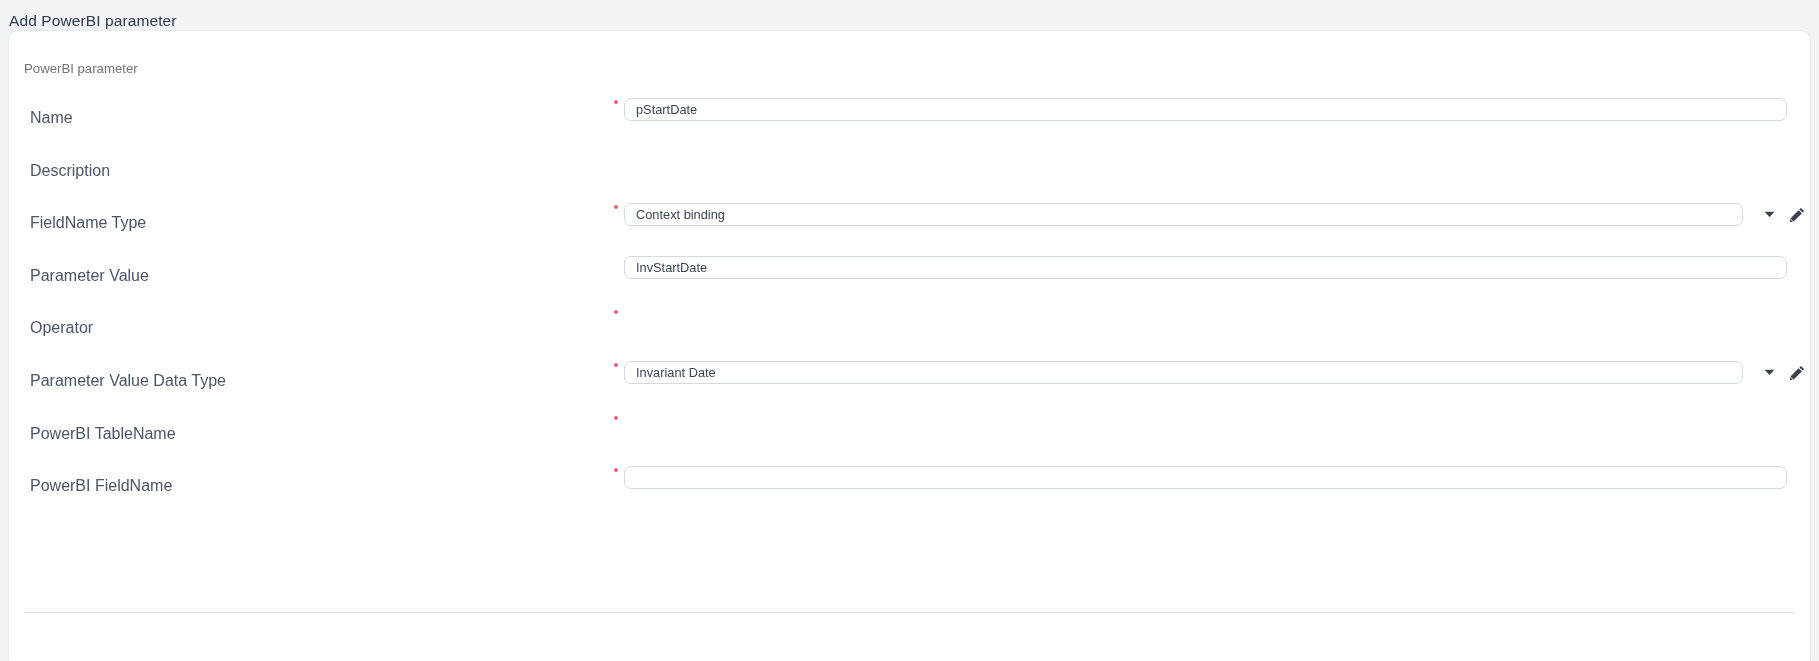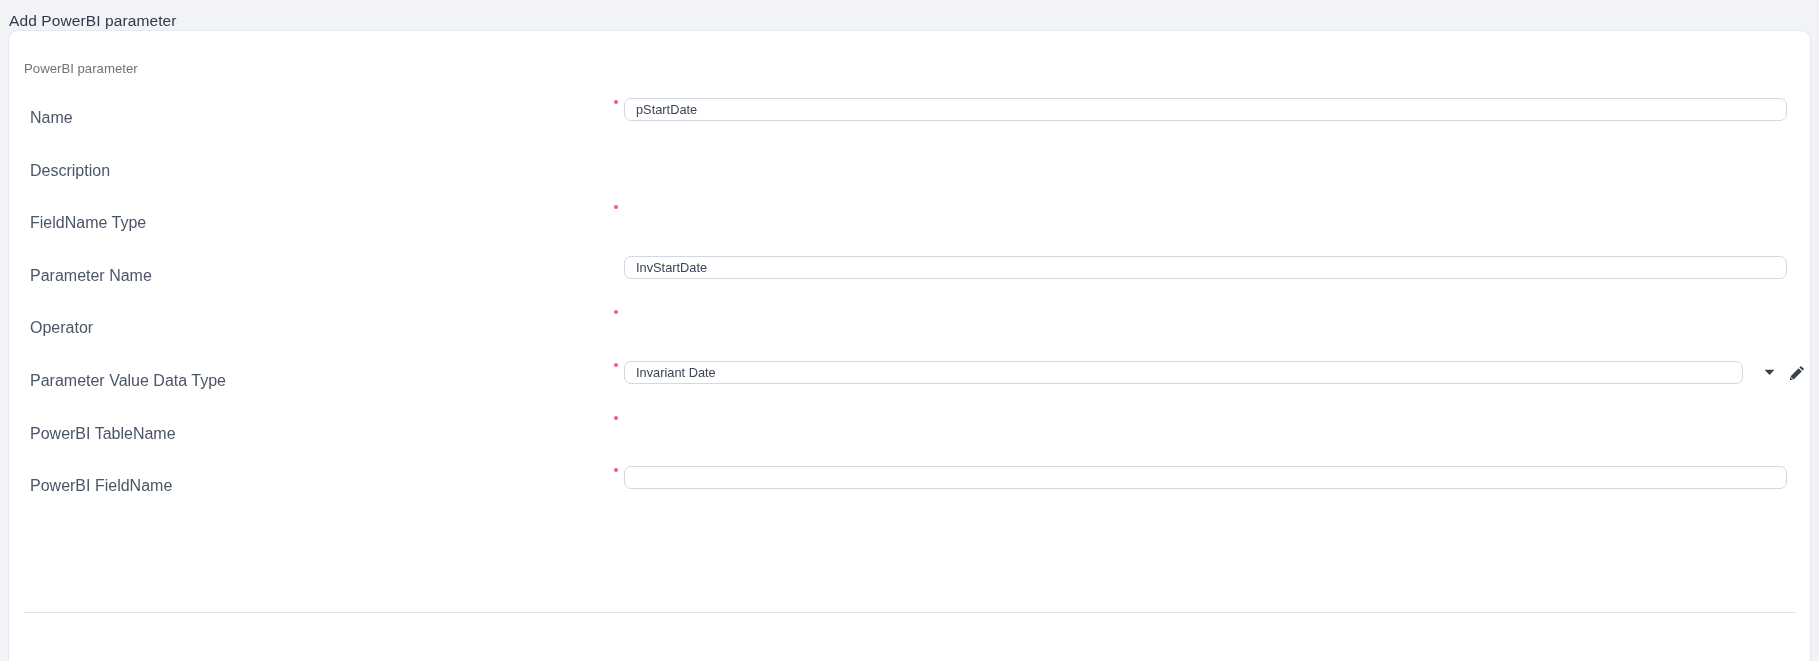--- a/index.html
+++ b/index.html
@@ -185,44 +185,55 @@
           <div class="field-label">Name</div>
           <span class="req-dot"></span>
           <div class="control-wrap" style="width: 1163px;"><input type="text" readonly="" class="text-input w-full" value="pStartDate" placeholder="" style=""></div>
         </div>
         <div class="form-row" style="top: 119.6px;">
           <div class="field-label">Description</div>
         </div>
         <div class="form-row" style="top: 172.2px;">
           <div class="field-label">FieldName Type</div>
           <span class="req-dot"></span>
-        </div>
-        <div class="form-row" style="top: 224.8px;">
-          <div class="field-label">Parameter Name</div>
-          <div class="control-wrap" style="width: 1163px;"><input type="text" readonly="" class="text-input w-full" value="InvStartDate" placeholder="" style=""></div>
-        </div>
-        <div class="form-row" style="top: 277.4px; padding-left: 11px;">
-          <div class="field-label">Operator</div>
-          <span class="req-dot"></span>
-        </div>
-        <div class="form-row" style="top: 330px;">
-          <div class="field-label">Parameter Value Data Type</div>
-          <span class="req-dot"></span>
-          <div class="control-wrap" style="width: 1185px;"><input type="text" readonly="" class="text-input w-short" value="Invariant Date" placeholder="" style=""><div class="caret-btn">
+          <div class="control-wrap" style="width: 1185px;"><input type="text" readonly="" class="text-input w-short" value="Context binding" placeholder="" style=""><div class="caret-btn">
               <svg width="11" height="7" viewBox="0 0 11 7" aria-hidden="true">
                 <path d="M0.6 0.8 L5.5 6.0 L10.4 0.8 Z" fill="#39414f"></path>
               </svg>
             </div><div class="edit-btn">
               <svg width="15" height="15" viewBox="0 0 15 15" aria-hidden="true">
                 <path d="M10.9 0.9 L14.1 4.1 L12.6 5.6 L9.4 2.4 Z" fill="#39414f"></path>
                 <path d="M8.6 3.2 L11.8 6.4 L3.6 14.6 L0.4 11.4 Z" fill="#39414f"></path>
                 <path d="M0.1 12.1 L2.9 14.9 L0.0 15.0 Z" fill="#39414f"></path>
               </svg>
             </div></div>
         </div>
+        <div class="form-row" style="top: 224.8px;">
+          <div class="field-label">Parameter Value</div>
+          <div class="control-wrap" style="width: 1163px;"><input type="text" readonly="" class="text-input w-full" value="InvStartDate" placeholder="" style=""></div>
+        </div>
+        <div class="form-row" style="top: 277.4px; padding-left: 11px;">
+          <div class="field-label">Operator</div>
+          <span class="req-dot"></span>
+        </div>
+        <div class="form-row" style="top: 330px;">
+          <div class="field-label">Parameter Value Data Type</div>
+          <span class="req-dot"></span>
+          <div class="control-wrap" style="width: 1185px;"><input type="text" readonly="" class="text-input w-short" value="Invariant Date" placeholder="" style=""><div class="caret-btn">
+              <svg width="11" height="7" viewBox="0 0 11 7" aria-hidden="true">
+                <path d="M0.6 0.8 L5.5 6.0 L10.4 0.8 Z" fill="#39414f"></path>
+              </svg>
+            </div><div class="edit-btn">
+              <svg width="15" height="15" viewBox="0 0 15 15" aria-hidden="true">
+                <path d="M10.9 0.9 L14.1 4.1 L12.6 5.6 L9.4 2.4 Z" fill="#39414f"></path>
+                <path d="M8.6 3.2 L11.8 6.4 L3.6 14.6 L0.4 11.4 Z" fill="#39414f"></path>
+                <path d="M0.1 12.1 L2.9 14.9 L0.0 15.0 Z" fill="#39414f"></path>
+              </svg>
+            </div></div>
+        </div>
         <div class="form-row" style="top: 382.6px;">
           <div class="field-label">PowerBI TableName</div>
           <span class="req-dot"></span>
         </div>
         <div class="form-row" style="top: 435.2px;">
           <div class="field-label">PowerBI FieldName</div>
           <span class="req-dot"></span>
           <div class="control-wrap" style="width: 1163px;"><input type="text" readonly="" class="text-input w-full" value="" placeholder="" style=""></div>
         </div>
       </div>

